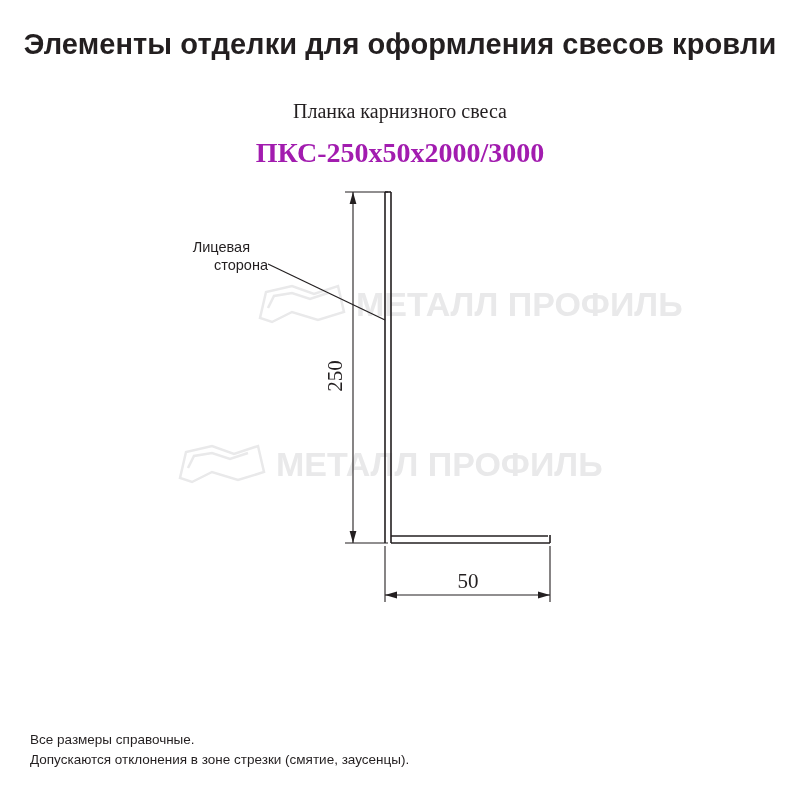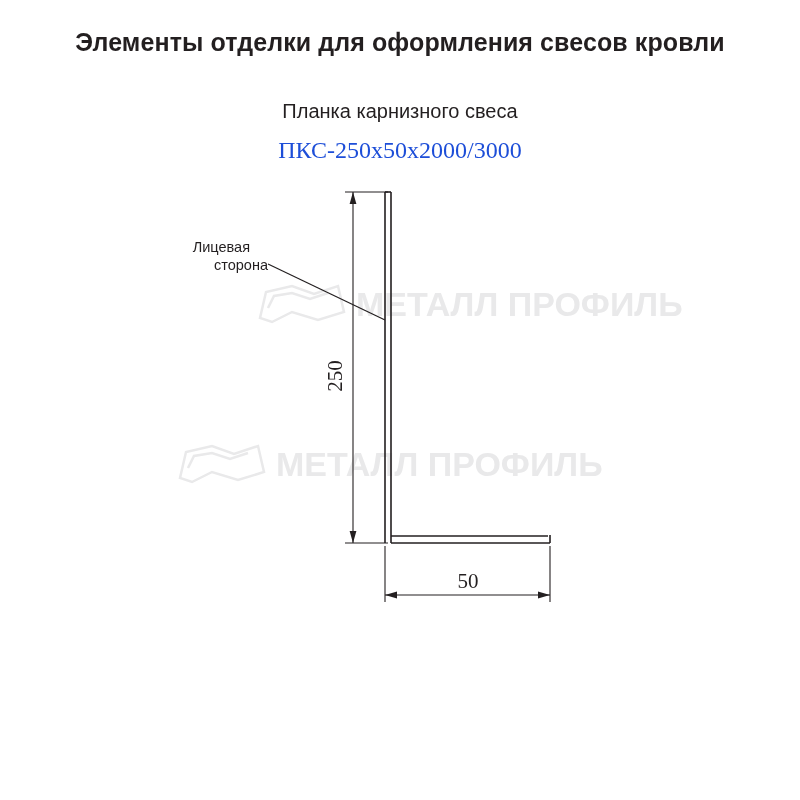--- a/index.html
+++ b/index.html
@@ -20,46 +20,47 @@
     position: absolute;
     inset: 0;
   }
 
   .title {
     position: absolute;
     top: 28px;
     left: 0;
     width: 800px;
     text-align: center;
-    font-size: 25px;
+    font-size: 29px;
     font-weight: bold;
     letter-spacing: 0.1px;
     color: #231f20;
   }
 
   .subtitle {
     position: absolute;
     top: 100px;
     left: 0;
     width: 800px;
     text-align: center;
     font-size: 20px;
-    font-family: Liberation Sans, sans-serif;
+    font-family: Liberation Serif, serif;
     color: #231f20;
   }
 
   .code {
     position: absolute;
     top: 137px;
     left: 0;
     width: 800px;
     text-align: center;
-    font-size: 24px;
+    font-size: 28px;
     font-family: "Liberation Serif", serif;
-    color: #1d4ed8;
+    color: #a21caf;
+    font-weight: bold;
   }
 
   .drawing {
     position: absolute;
     top: 168px;
     left: 120px;
     width: 600px;
     height: 480px;
   }
 
@@ -160,14 +161,18 @@
         <line x1="265" y1="378" x2="265" y2="434"></line>
         <line x1="430" y1="378" x2="430" y2="434"></line>
         <polygon points="265,427 277,423.6 277,430.4" fill="#231f20" stroke="none"></polygon>
         <polygon points="430,427 418,423.6 418,430.4" fill="#231f20" stroke="none"></polygon>
       </g>
       <text class="dim-text" x="348" y="420" text-anchor="middle">50</text>
 
     </svg>
   </div>
 
+  <div class="footer">
+    <div>Все размеры справочные.</div>
+    <div>Допускаются отклонения в зоне стрезки (смятие, заусенцы).</div>
+  </div>
 
 </div>
 
 </body></html>

